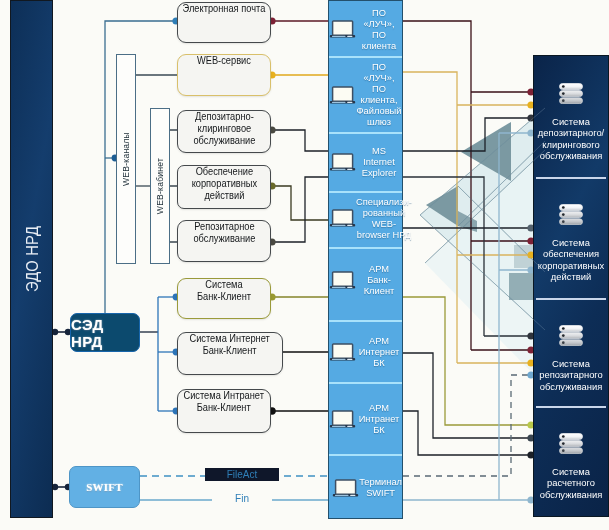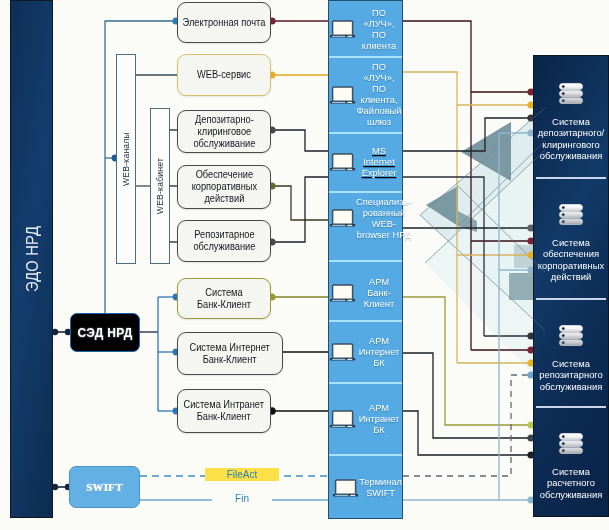--- a/index.html
+++ b/index.html
@@ -9,38 +9,38 @@
 
   
   #edo-bar{position:absolute;left:10px;top:0;width:43px;height:518px;
            background:linear-gradient(100deg,#0d2f57 0%,#143d6d 45%,#0c2c52 100%);
            border:1px solid #111820;box-sizing:border-box;}
   #edo-bar .vtext{position:absolute;left:50%;top:50%;transform:translate(-50%,-50%) rotate(-90deg) scaleX(.89);
            white-space:nowrap;color:#e9eef5;font-size:16.5px;letter-spacing:0.2px;font-weight:400;}
 
   
   .sbox{position:absolute;box-sizing:border-box;border-radius:9px;background:#f5f5f2;
-        border:1.1px solid #45494c;display:flex;align-items:center;justify-content:center;
+        border:1.1px solid #45494c;display:flex;justify-content:center;
         text-align:center;font-size:10.3px;color:#15181b;line-height:12px;white-space:pre-line;
         box-shadow:0 1px 2px rgba(0,0,0,.10);}
   .sbox > span{display:block;transform:scaleX(.90);transform-origin:center;}
   .sbox.gold{border-color:#d9c06a;}
   .sbox.olive{border-color:#9a9a3a;}
 
   
   .chbox{position:absolute;box-sizing:border-box;border:1.1px solid #4b6e86;background:#fdfdfb;}
   .chbox span{position:absolute;left:50%;top:50%;transform:translate(-50%,-50%) rotate(-90deg);
         white-space:nowrap;font-size:8.6px;color:#20303a;letter-spacing:.2px;}
 
   
   .cnode{position:absolute;box-sizing:border-box;border-radius:7px;
          display:flex;align-items:center;justify-content:center;
          color:#ffffff;font-weight:bold;font-size:11.5px;letter-spacing:.6px;overflow:hidden;
          text-shadow:0 1px 1px rgba(0,0,0,.35);}
-  #sed-node{background:#000000;border:1px solid #1765ab;font-size:12px;letter-spacing:.3px;
+  #sed-node{background:#0c4a6e;border:1px solid #1765ab;font-size:15px;letter-spacing:.3px;
             text-shadow:0 0 2px rgba(255,255,255,.55),0 1px 1px rgba(10,50,90,.5);}
   #swift-node{background:#62b0e4;border:1px solid #4e95c6;font-family:"Liberation Serif",serif;
               font-size:11px;letter-spacing:.2px;
               text-shadow:0 0 2px rgba(255,255,255,.9),0 1px 1px rgba(60,110,150,.6);}
 
   
   #client-col{position:absolute;left:328px;top:0;width:75px;height:519px;
               background:#55aae3;border:1px solid #23506c;box-sizing:border-box;}
   .ccell{position:absolute;left:0;width:73px;box-sizing:border-box;
          display:flex;flex-direction:row;align-items:center;justify-content:flex-start;}
@@ -167,21 +167,21 @@
   </div>
   <div class="cnode" id="swift-node" style="left:69px;top:466px;width:71px;height:42px;">
     <span>SWIFT</span>
   </div>
 
   <div class="sbox" style="left:177px;top:2px;width:94px;height:41px;"><span>Электронная почта</span></div>
   <div class="sbox gold" style="left:177px;top:54px;width:94px;height:42px;"><span>WEB-сервис</span></div>
   <div class="sbox" style="left:177px;top:110px;width:94px;height:43px;"><span>Депозитарно-
 клиринговое
 обслуживание</span></div>
-  <div class="sbox" style="left:177px;top:165px;width:94px;height:44px;"><span>Обеспечение
+  <div class="sbox" style="left:177px;top:165px;width:94px;height:44px;border-radius:7px;"><span>Обеспечение
 корпоративных
 действий</span></div>
   <div class="sbox" style="left:177px;top:220px;width:94px;height:42px;"><span>Репозитарное
 обслуживание</span></div>
   <div class="sbox olive" style="left:177px;top:278px;width:94px;height:41px;"><span>Система
 Банк-Клиент</span></div>
   <div class="sbox" style="left:177px;top:332px;width:106px;height:43px;"><span>Система Интернет
 Банк-Клиент</span></div>
   <div class="sbox" style="left:177px;top:389px;width:94px;height:44px;"><span>Система Интранет
 Банк-Клиент</span></div>
@@ -203,21 +203,21 @@
   <rect x="3.6" y="1.0" width="20" height="14.2" rx="0.8" fill="#fcfcf3" stroke="#3d4f63" stroke-width="1.5"></rect>
   <rect x="0.8" y="15.0" width="25.4" height="2.6" rx="1.0" fill="#25364a"></rect>
   <rect x="3.0" y="15.8" width="13.5" height="1.2" rx="0.5" fill="#9cc2dc"></rect>
   <rect x="18.2" y="15.8" width="5.2" height="1.2" rx="0.5" fill="#dfeaf2"></rect>
 </svg></div>
         <div class="ctext">ПО  «ЛУЧ»,
 ПО  клиента,
 Файловый
 шлюз</div>
       </div>
-      <div class="ccell" style="top: 131px; height: 59px; text-decoration: underline;">
+      <div class="ccell" style="top: 131px; height: 59px;">
         <div class="sep"></div>
         <div class="laptop"><svg width="27" height="19" viewBox="0 0 27 19">
   <rect x="3.6" y="1.0" width="20" height="14.2" rx="0.8" fill="#fcfcf3" stroke="#3d4f63" stroke-width="1.5"></rect>
   <rect x="0.8" y="15.0" width="25.4" height="2.6" rx="1.0" fill="#25364a"></rect>
   <rect x="3.0" y="15.8" width="13.5" height="1.2" rx="0.5" fill="#9cc2dc"></rect>
   <rect x="18.2" y="15.8" width="5.2" height="1.2" rx="0.5" fill="#dfeaf2"></rect>
 </svg></div>
         <div class="ctext">MS Internet
 Explorer</div>
       </div>
@@ -226,21 +226,21 @@
         <div class="laptop"><svg width="27" height="19" viewBox="0 0 27 19">
   <rect x="3.6" y="1.0" width="20" height="14.2" rx="0.8" fill="#fcfcf3" stroke="#3d4f63" stroke-width="1.5"></rect>
   <rect x="0.8" y="15.0" width="25.4" height="2.6" rx="1.0" fill="#25364a"></rect>
   <rect x="3.0" y="15.8" width="13.5" height="1.2" rx="0.5" fill="#9cc2dc"></rect>
   <rect x="18.2" y="15.8" width="5.2" height="1.2" rx="0.5" fill="#dfeaf2"></rect>
 </svg></div>
         <div class="ctext">Специализи-
 рованный  WEB-
 browser НРД</div>
       </div>
-      <div class="ccell" style="top: 259px; height: 64px;">
+      <div class="ccell" style="top: 246px; height: 64px;">
         <div class="sep"></div>
         <div class="laptop"><svg width="27" height="19" viewBox="0 0 27 19">
   <rect x="3.6" y="1.0" width="20" height="14.2" rx="0.8" fill="#fcfcf3" stroke="#3d4f63" stroke-width="1.5"></rect>
   <rect x="0.8" y="15.0" width="25.4" height="2.6" rx="1.0" fill="#25364a"></rect>
   <rect x="3.0" y="15.8" width="13.5" height="1.2" rx="0.5" fill="#9cc2dc"></rect>
   <rect x="18.2" y="15.8" width="5.2" height="1.2" rx="0.5" fill="#dfeaf2"></rect>
 </svg></div>
         <div class="ctext">АРМ  Банк-
 Клиент</div>
       </div>
@@ -408,15 +408,15 @@
     </div>
 
   <svg class="layer" id="watermark-over" viewBox="0 0 609 530" style="opacity:.5;">
       <path d="M420 215 L545 108" fill="none" stroke="#8fa8bd" stroke-width="0.6"></path>
       <path d="M420 215 L545 330" fill="none" stroke="#8fa8bd" stroke-width="0.6"></path>
       <path d="M425 263 L545 150" fill="none" stroke="#8fa8bd" stroke-width="0.6"></path>
       <path d="M458 186 L545 272" fill="none" stroke="#8fa8bd" stroke-width="0.6"></path>
       <path d="M458 226 L545 141" fill="none" stroke="#8fa8bd" stroke-width="0.6"></path>
     </svg>
 
-  <div id="lbl-fileact" style="position:absolute;left:205px;top:468px;width:70px;text-align:center;font-size:10px;color:#2f7fb8;background:#fde047;padding:1px 2px;">FileAct</div>
+  <div id="lbl-fileact" style="position:absolute;left:205px;top:468px;width:70px;text-align:center;font-size:10px;color:#2f7fb8;background:#0f172a;padding:1px 2px;">FileAct</div>
   <div id="lbl-fin" style="position:absolute;left:212px;top:492px;width:56px;text-align:center;font-size:10px;color:#2f7fb8;background:#fbfbf7;padding:1px 2px;">Fin</div>
 </div>
 
 </body></html>

